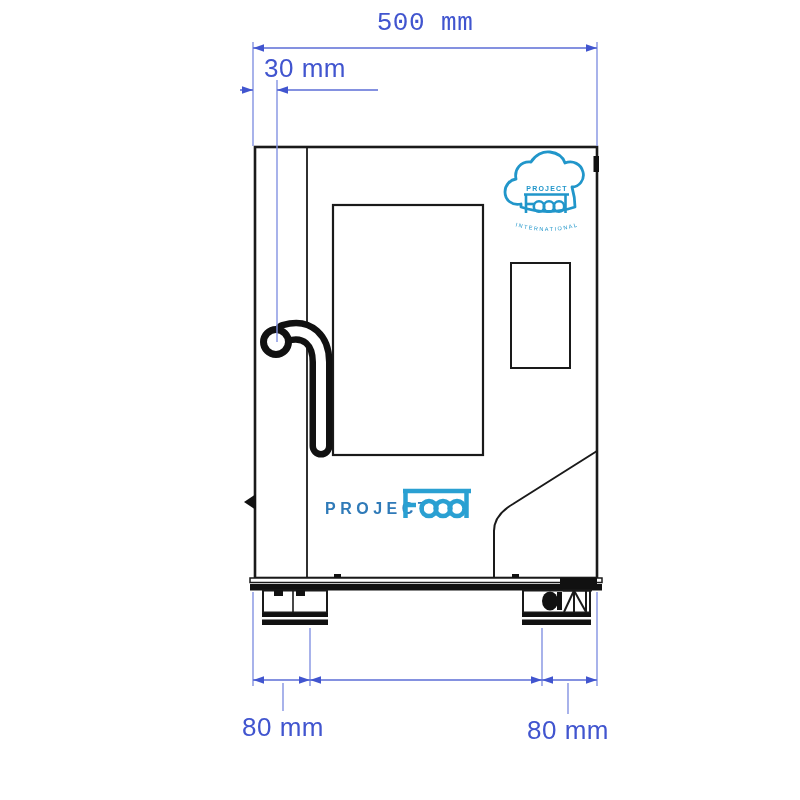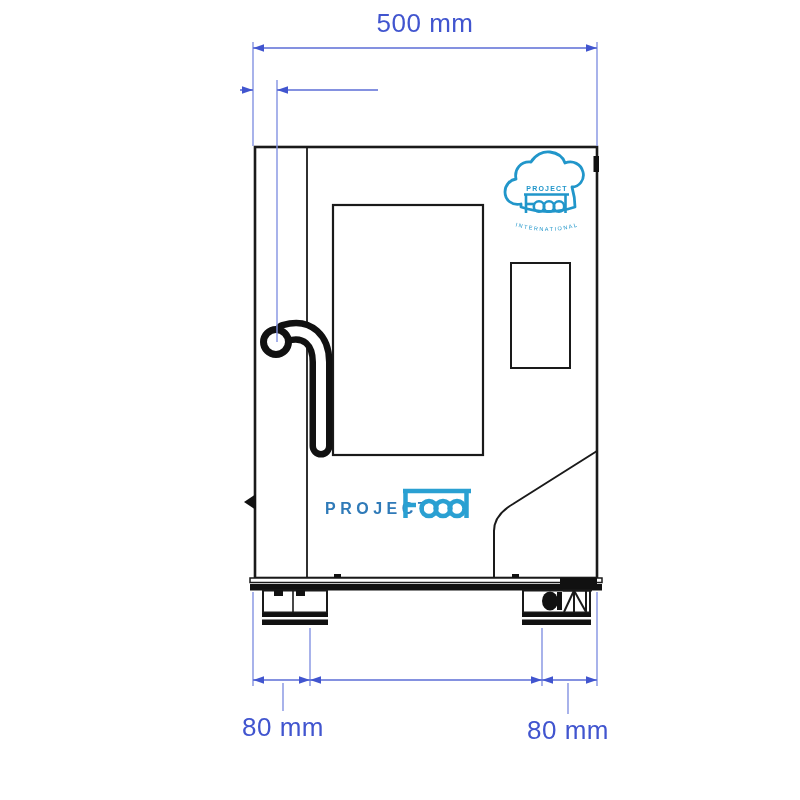--- a/index.html
+++ b/index.html
@@ -150,21 +150,22 @@
         <polygon points="542,680 531,676.3 531,683.7" fill="#4155cf"></polygon>
         <polygon points="542,680 553,676.3 553,683.7" fill="#4155cf"></polygon>
         <polygon points="597,680 586,676.3 586,683.7" fill="#4155cf"></polygon>
 
         <line x1="283" y1="683" x2="283" y2="711" stroke="#8392e2" stroke-width="1.4"></line>
         <line x1="568" y1="683" x2="568" y2="714" stroke="#8392e2" stroke-width="1.4"></line>
       </g>
     </g>
   </svg>
 
-  <div class="dim-label" style="left:330px;top:8px;width:190px;">500 mm</div>
+  <div class="dim-label" style="left:330px;top:8px;width:190px;font-family:Liberation Mono, monospace;">500 mm</div>
 
+  <div class="dim-label" style="left:245px;top:53px;width:120px;">30 mm</div>
 
 
   <div class="dim-label" style="left:218px;top:712px;width:130px;">80 mm</div>
 
   <div class="dim-label" style="left:503px;top:715px;width:130px;">80 mm</div>
 
 </div>
 
 </body></html>

